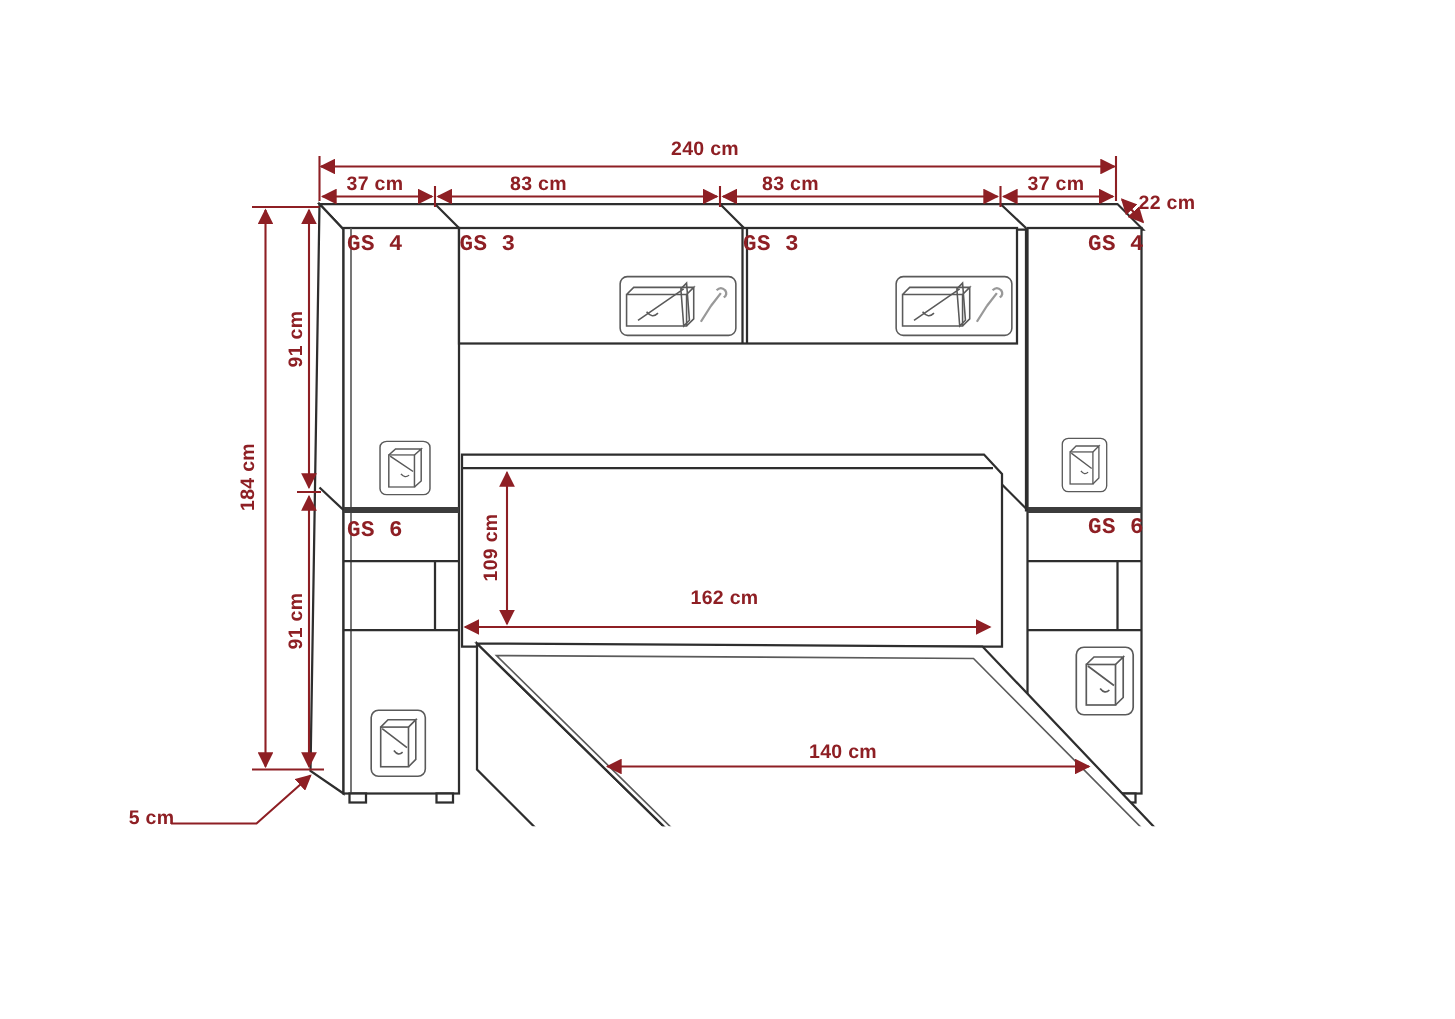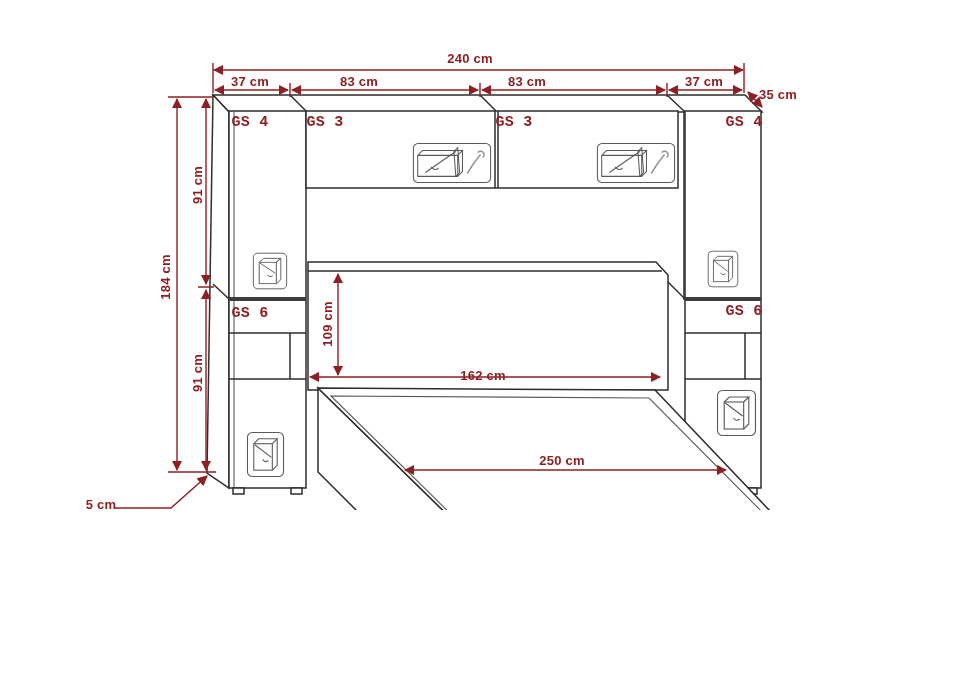--- a/index.html
+++ b/index.html
@@ -2,21 +2,21 @@
 <html style="--accent: #8e1f24; --line: #2e2e2e; --bg: #ffffff;"><head>
 <meta charset="utf-8">
 <style>
   :root{
     --accent:#8e1f24;
     --line:#2e2e2e;
     --bg:#ffffff;
   }
   html,body{margin:0;padding:0;background:var(--bg);}
   #canvas{position:relative;width:970px;height:510px;background:var(--bg);overflow:hidden;
-          font-family:"Liberation Sans",sans-serif;}
+          font-family:"Liberation Sans",sans-serif;margin-top:41px;}
   #lineart{position:absolute;left:0;top:0;}
   .lbl{position:absolute;transform:translate(-50%,-50%);
        font:bold 13px "Liberation Sans",sans-serif;color:var(--accent);
        white-space:nowrap;letter-spacing:.2px;line-height:1;}
   .rot{transform:translate(-50%,-50%) rotate(-90deg);}
   .unit{font-size:15px;letter-spacing:.3px;font-family:Liberation Mono, monospace;}
   svg .ln{stroke:var(--line);stroke-width:1.5;fill:none;}
   svg .thin{stroke:#5a5a5a;stroke-width:1.1;fill:none;}
   svg .fillw{fill:#ffffff;}
   svg .dim{stroke:var(--accent);stroke-width:1.4;fill:none;}
@@ -134,27 +134,27 @@
         <path d="M114,508 L171,508 L207,476" class="dim" marker-end="url(#arr)"></path>
       </g>
     </g>
   </svg>
 
   <div class="lbl" style="left:470px;top:58px">240 cm</div>
   <div class="lbl" style="left:250px;top:81px">37 cm</div>
   <div class="lbl" style="left:359px;top:81px">83 cm</div>
   <div class="lbl" style="left:527px;top:81px">83 cm</div>
   <div class="lbl" style="left:704px;top:81px">37 cm</div>
-  <div class="lbl" style="left:778px;top:94px">35 cm</div>
+  <div class="lbl" style="left:778px;top:94px">22 cm</div>
   <div class="lbl rot" style="left:165px;top:277px">184 cm</div>
   <div class="lbl rot" style="left:197px;top:185px">91 cm</div>
   <div class="lbl rot" style="left:197px;top:373px">91 cm</div>
   <div class="lbl rot" style="left:327px;top:324px">109 cm</div>
-  <div class="lbl" style="left:483px;top:375px">162 cm</div>
-  <div class="lbl" style="left:562px;top:460px">250 cm</div>
+  <div class="lbl" style="left:483px;top:357px">162 cm</div>
+  <div class="lbl" style="left:562px;top:460px">140 cm</div>
   <div class="lbl" style="left:101px;top:504px">5 cm</div>
 
   <div class="lbl unit" style="left:250px;top:122px">GS 4</div>
   <div class="lbl unit" style="left:325px;top:122px">GS 3</div>
   <div class="lbl unit" style="left:514px;top:122px">GS 3</div>
   <div class="lbl unit" style="left:744px;top:122px">GS 4</div>
   <div class="lbl unit" style="left:250px;top:313px">GS 6</div>
   <div class="lbl unit" style="left:744px;top:311px">GS 6</div>
 
 </div>

